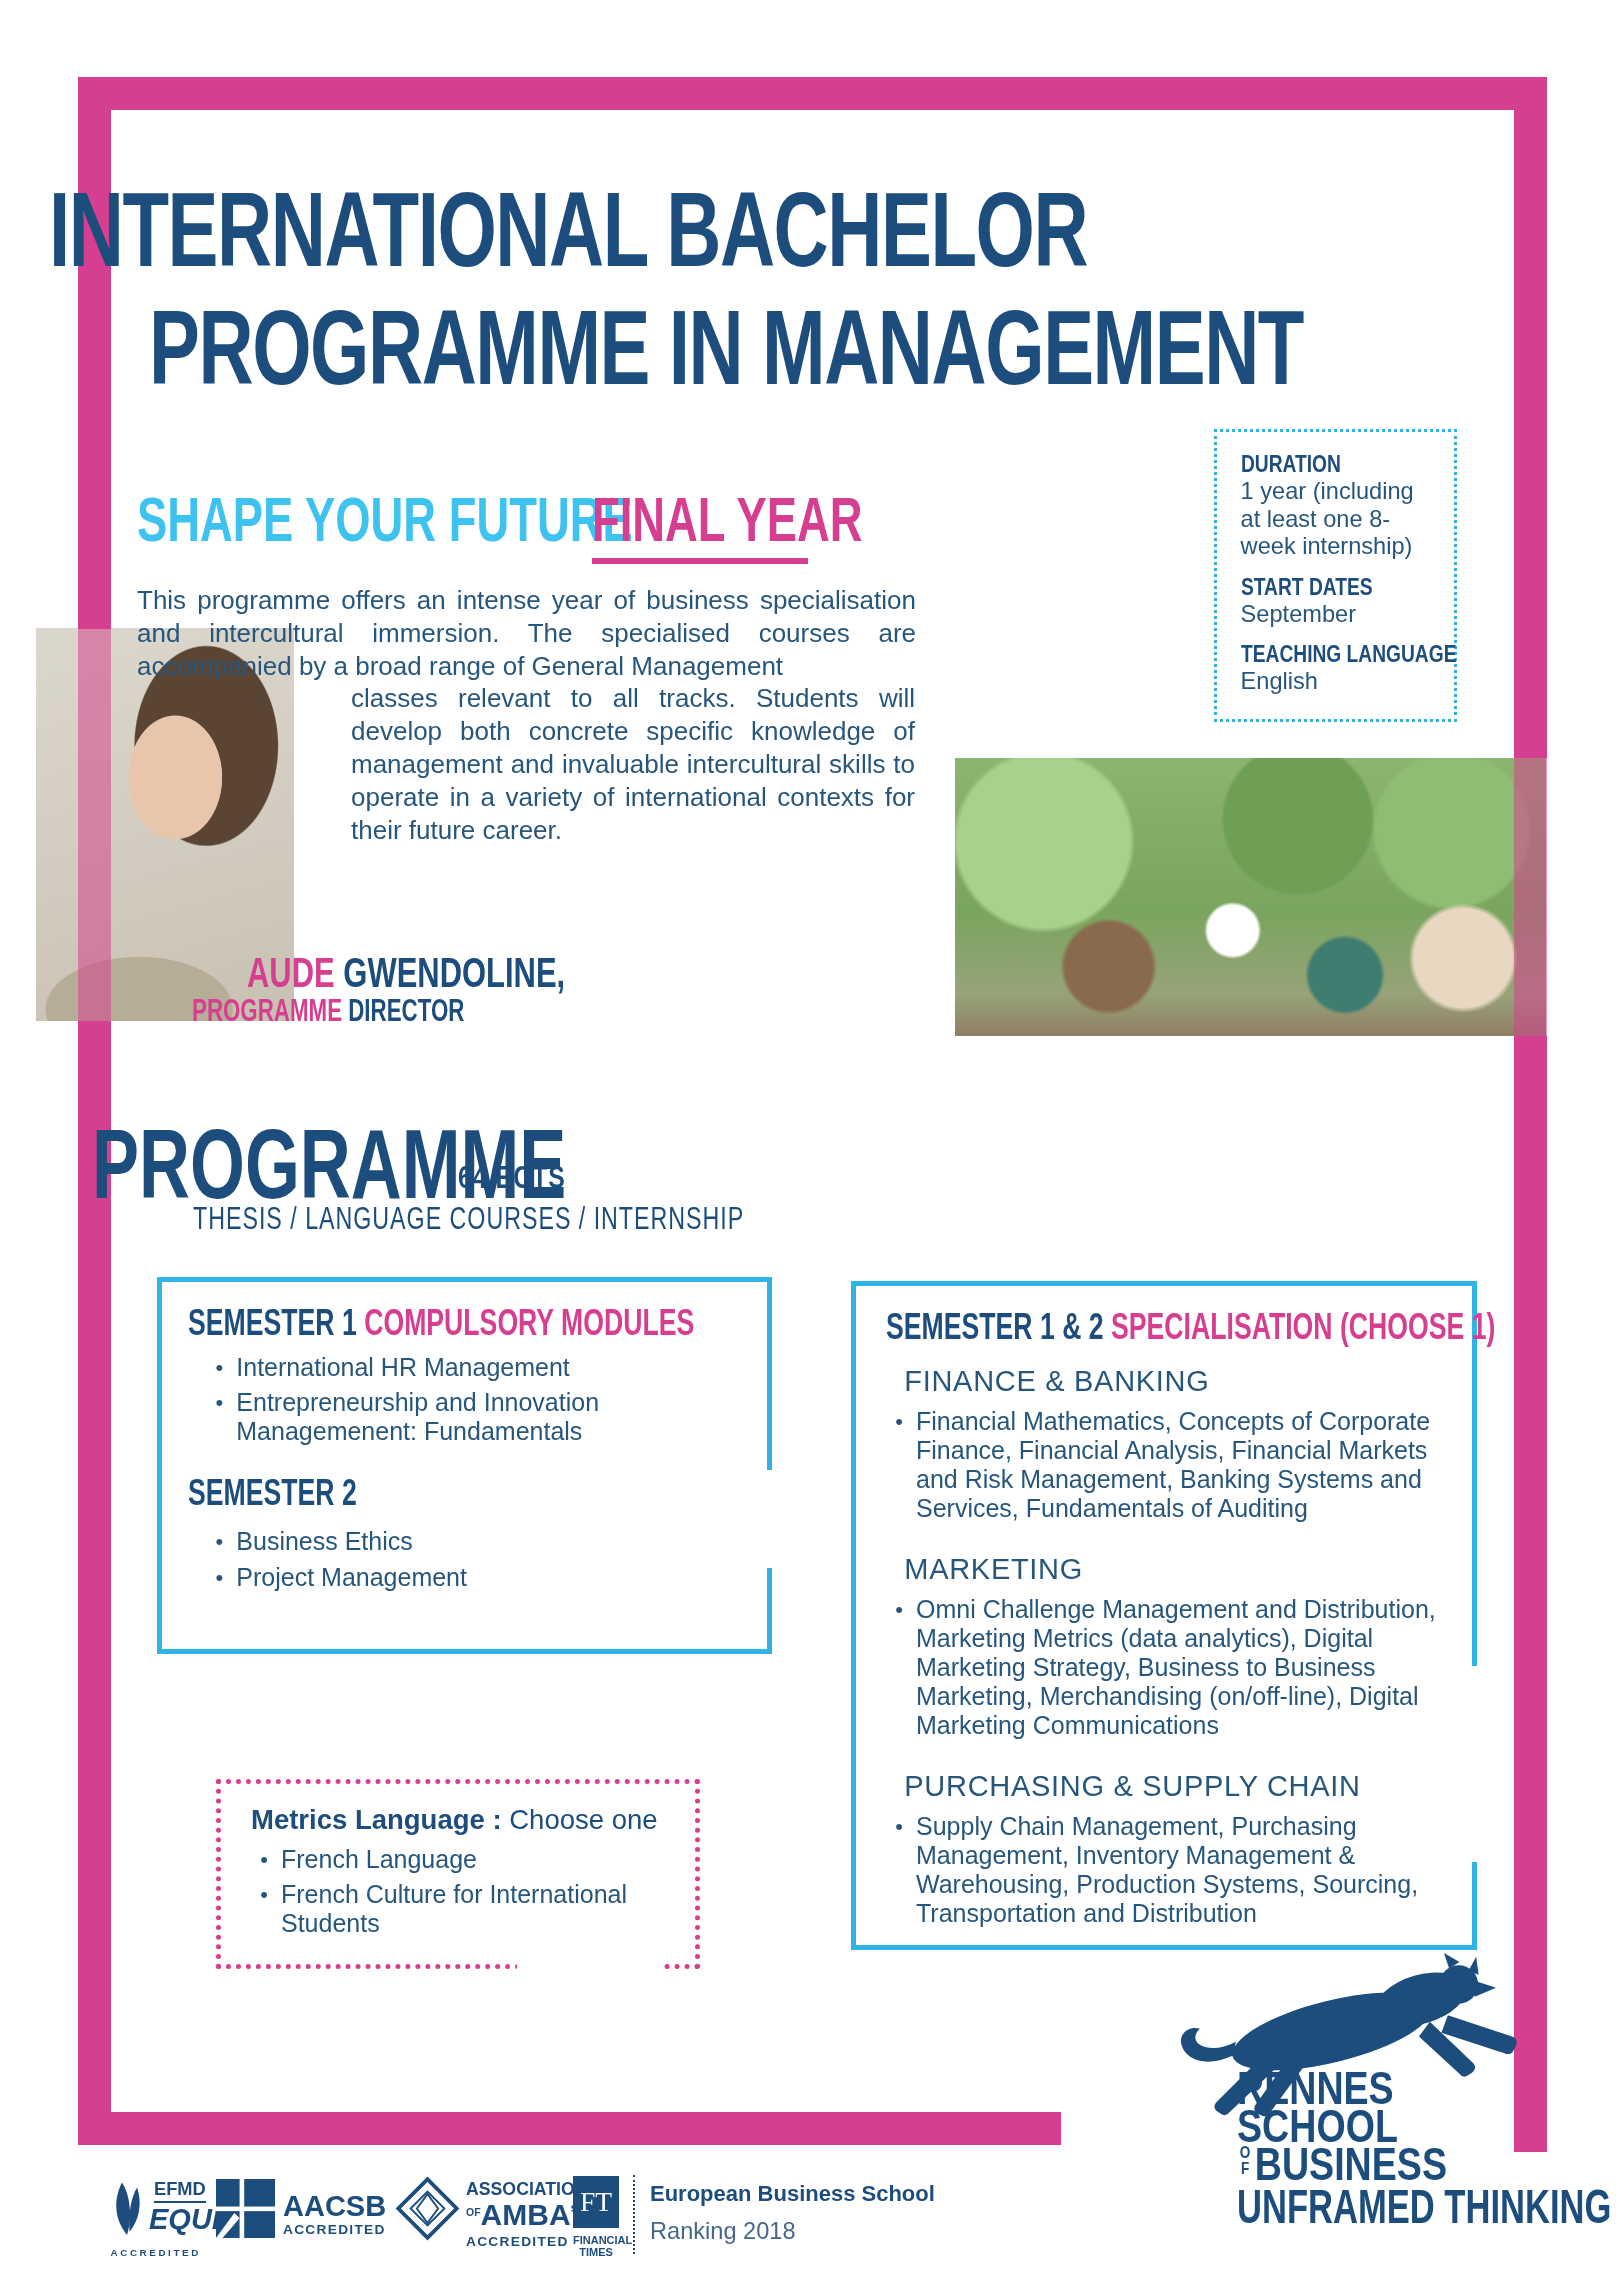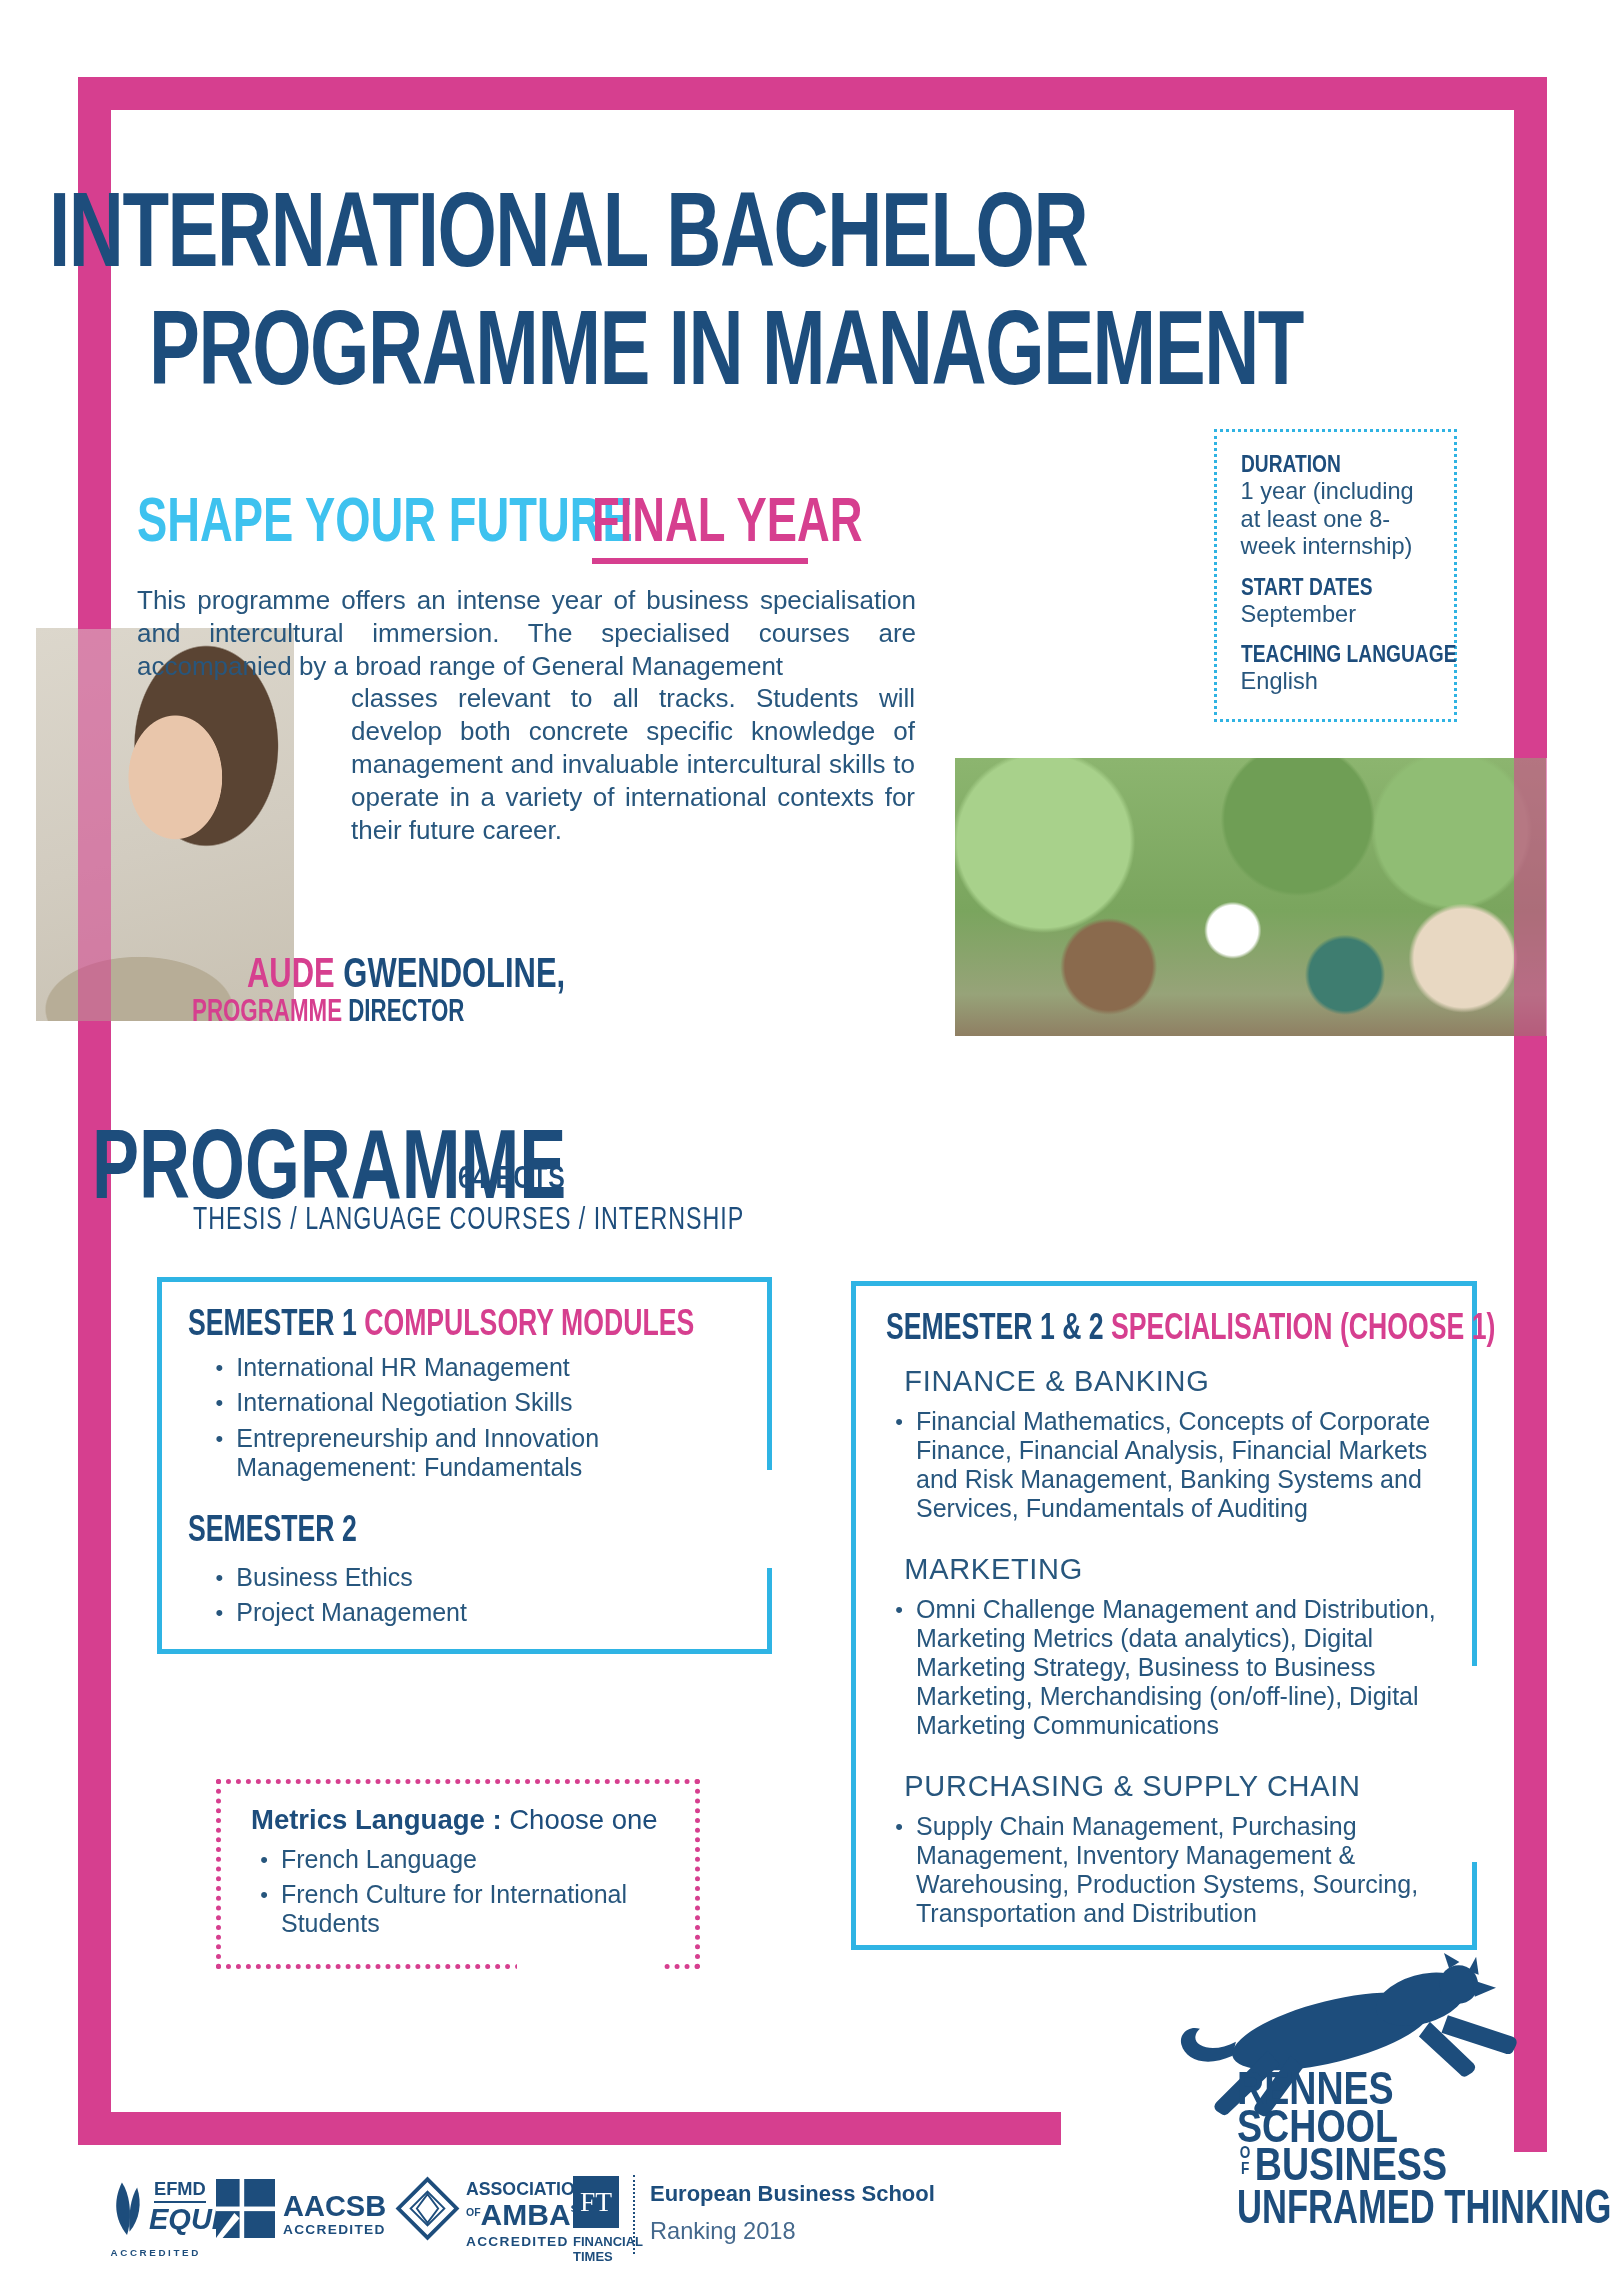--- a/index.html
+++ b/index.html
@@ -110,21 +110,20 @@
   <div class="abs navy cond sx75" style="left:193px;top:1201px;font-size:31px;letter-spacing:1.3px;z-index:3;white-space:nowrap;">THESIS / LANGUAGE COURSES / INTERNSHIP</div>
 
   <div class="modbox" style="left:157px;top:1277px;width:615px;height:377px;">
     <div class="gapwhite" style="right:-5.9px;top:188px;width:5.9px;height:98px;"></div>
     <div class="inner">
       <div class="boxtitle">
         <span class="navy">SEMESTER 1 </span><span class="pinktx">COMPULSORY MODULES</span>
       </div>
       <ul class="blist" style="margin-left:18.3px;">
           <li>International HR Management</li>
-          <li>International Negotiation Skills</li>
           <li>Entrepreneurship and Innovation Managemenent: Fundamentals</li>
         </ul>
       <div class="boxtitle navy" style="margin-top:26px;">SEMESTER 2</div>
       <ul class="blist" style="margin-left:18.3px;margin-top:13px;">
           <li>Business Ethics</li>
           <li>Project Management</li>
         </ul>
     </div>
   </div>
 
@@ -212,20 +211,20 @@
     <div style="position:absolute;left:73px;top:23.6px;">
       <span style="font-size:10.5px;font-weight:bold;vertical-align:9.2px;">OF</span><span style="font-size:30px;font-weight:bold;">AMBA</span><span style="font-size:13px;font-weight:bold;vertical-align:13px;">s</span>
     </div>
     <div style="position:absolute;left:73px;top:60px;font-size:13.7px;font-weight:bold;letter-spacing:1.3px;">ACCREDITED</div>
   </div>
 
   <div class="accred" style="left:573px;top:2176px;width:366px;">
     <div style="position:absolute;left:0;top:0;width:46px;height:52px;background:#1d4d7c;">
       <span style="display:block;text-align:center;color:#ffffff;font-family:'Liberation Serif',serif;font-size:27.5px;line-height:52px;">FT</span>
     </div>
-    <div style="position:absolute;left:0;top:58px;font-size:13px;font-weight:bold;width:46px;text-align:left;">FINANCIAL TIMES</div>
+    <div style="position:absolute;left:0;top:58px;font-size:11px;font-weight:bold;width:46px;text-align:center;">FINANCIAL TIMES</div>
     <div style="position:absolute;left:60px;top:-1.3px;width:0;height:79px;border-left:2.6px dotted #1d4d7c;"></div>
     <div class="ebs-title" style="position:absolute;left:77px;top:5.2px;">European Business School</div>
     <div class="ebs-sub" style="position:absolute;left:77px;top:42px;">Ranking 2018</div>
   </div>
 
 </div>
 
 
 </body></html>

